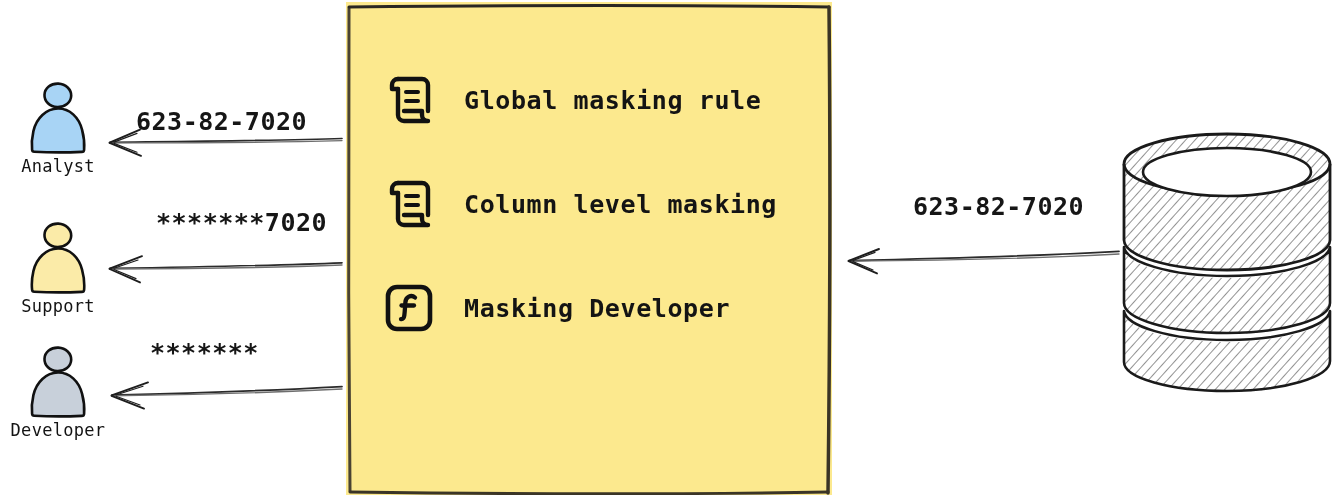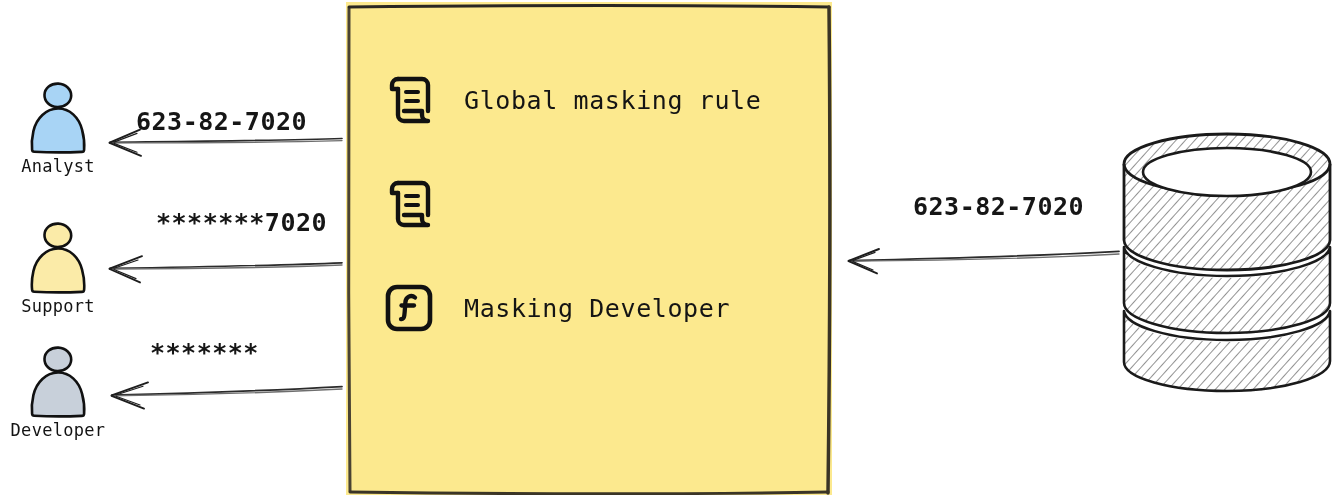--- a/index.html
+++ b/index.html
@@ -108,20 +108,21 @@
     height: 54px;
     flex: 0 0 54px;
     display: block;
   }
   .policy-row .policy-text {
     margin-left: 28px;
     font-size: 25px;
     letter-spacing: 0.6px;
     color: #141414;
     white-space: nowrap;
+    font-weight: bold;
   }
 
   
   #database {
     position: absolute;
     left: 1120px;
     top: 118px;
     width: 214px;
     height: 282px;
   }
@@ -212,20 +213,21 @@
       </div>
 
       <div class="policy-row">
         <svg class="policy-icon" viewBox="0 0 54 54">
           <path d="M16 6h24a6 6 0 0 1 6 6v26" fill="none" stroke="#111" stroke-width="4.4" stroke-linecap="round" stroke-linejoin="round"></path>
           <path d="M16 6a6 6 0 0 0-6 6v4h6" fill="none" stroke="#111" stroke-width="4.4" stroke-linecap="round" stroke-linejoin="round"></path>
           <path d="M16 16v26a6 6 0 0 0 6 6h24a6 6 0 0 1-6-6v-4H22" fill="none" stroke="#111" stroke-width="4.4" stroke-linecap="round" stroke-linejoin="round"></path>
           <path d="M24 19h12" fill="none" stroke="#111" stroke-width="4" stroke-linecap="round"></path>
           <path d="M24 28h12" fill="none" stroke="#111" stroke-width="4" stroke-linecap="round"></path>
         </svg>
+        <span class="policy-text">Column level masking</span>
       </div>
 
       <div class="policy-row">
         <svg class="policy-icon" viewBox="0 0 54 54">
           <rect x="6" y="6" width="42" height="42" rx="9" ry="9" fill="none" stroke="#111" stroke-width="4.6"></rect>
           <path d="M33 16.5c-1.6-1.4-4.1-1.9-6.2-0.9-2.2 1.0-3.2 3.2-3.4 5.6-0.4 4.4-0.5 9.0-1.1 13.3-0.3 2.2-1.3 3.9-3.3 3.6" fill="none" stroke="#111" stroke-width="4.3" stroke-linecap="round"></path>
           <path d="M19.5 24.5h12.5" fill="none" stroke="#111" stroke-width="4.3" stroke-linecap="round"></path>
         </svg>
         <span class="policy-text">Masking Developer</span>
       </div>

